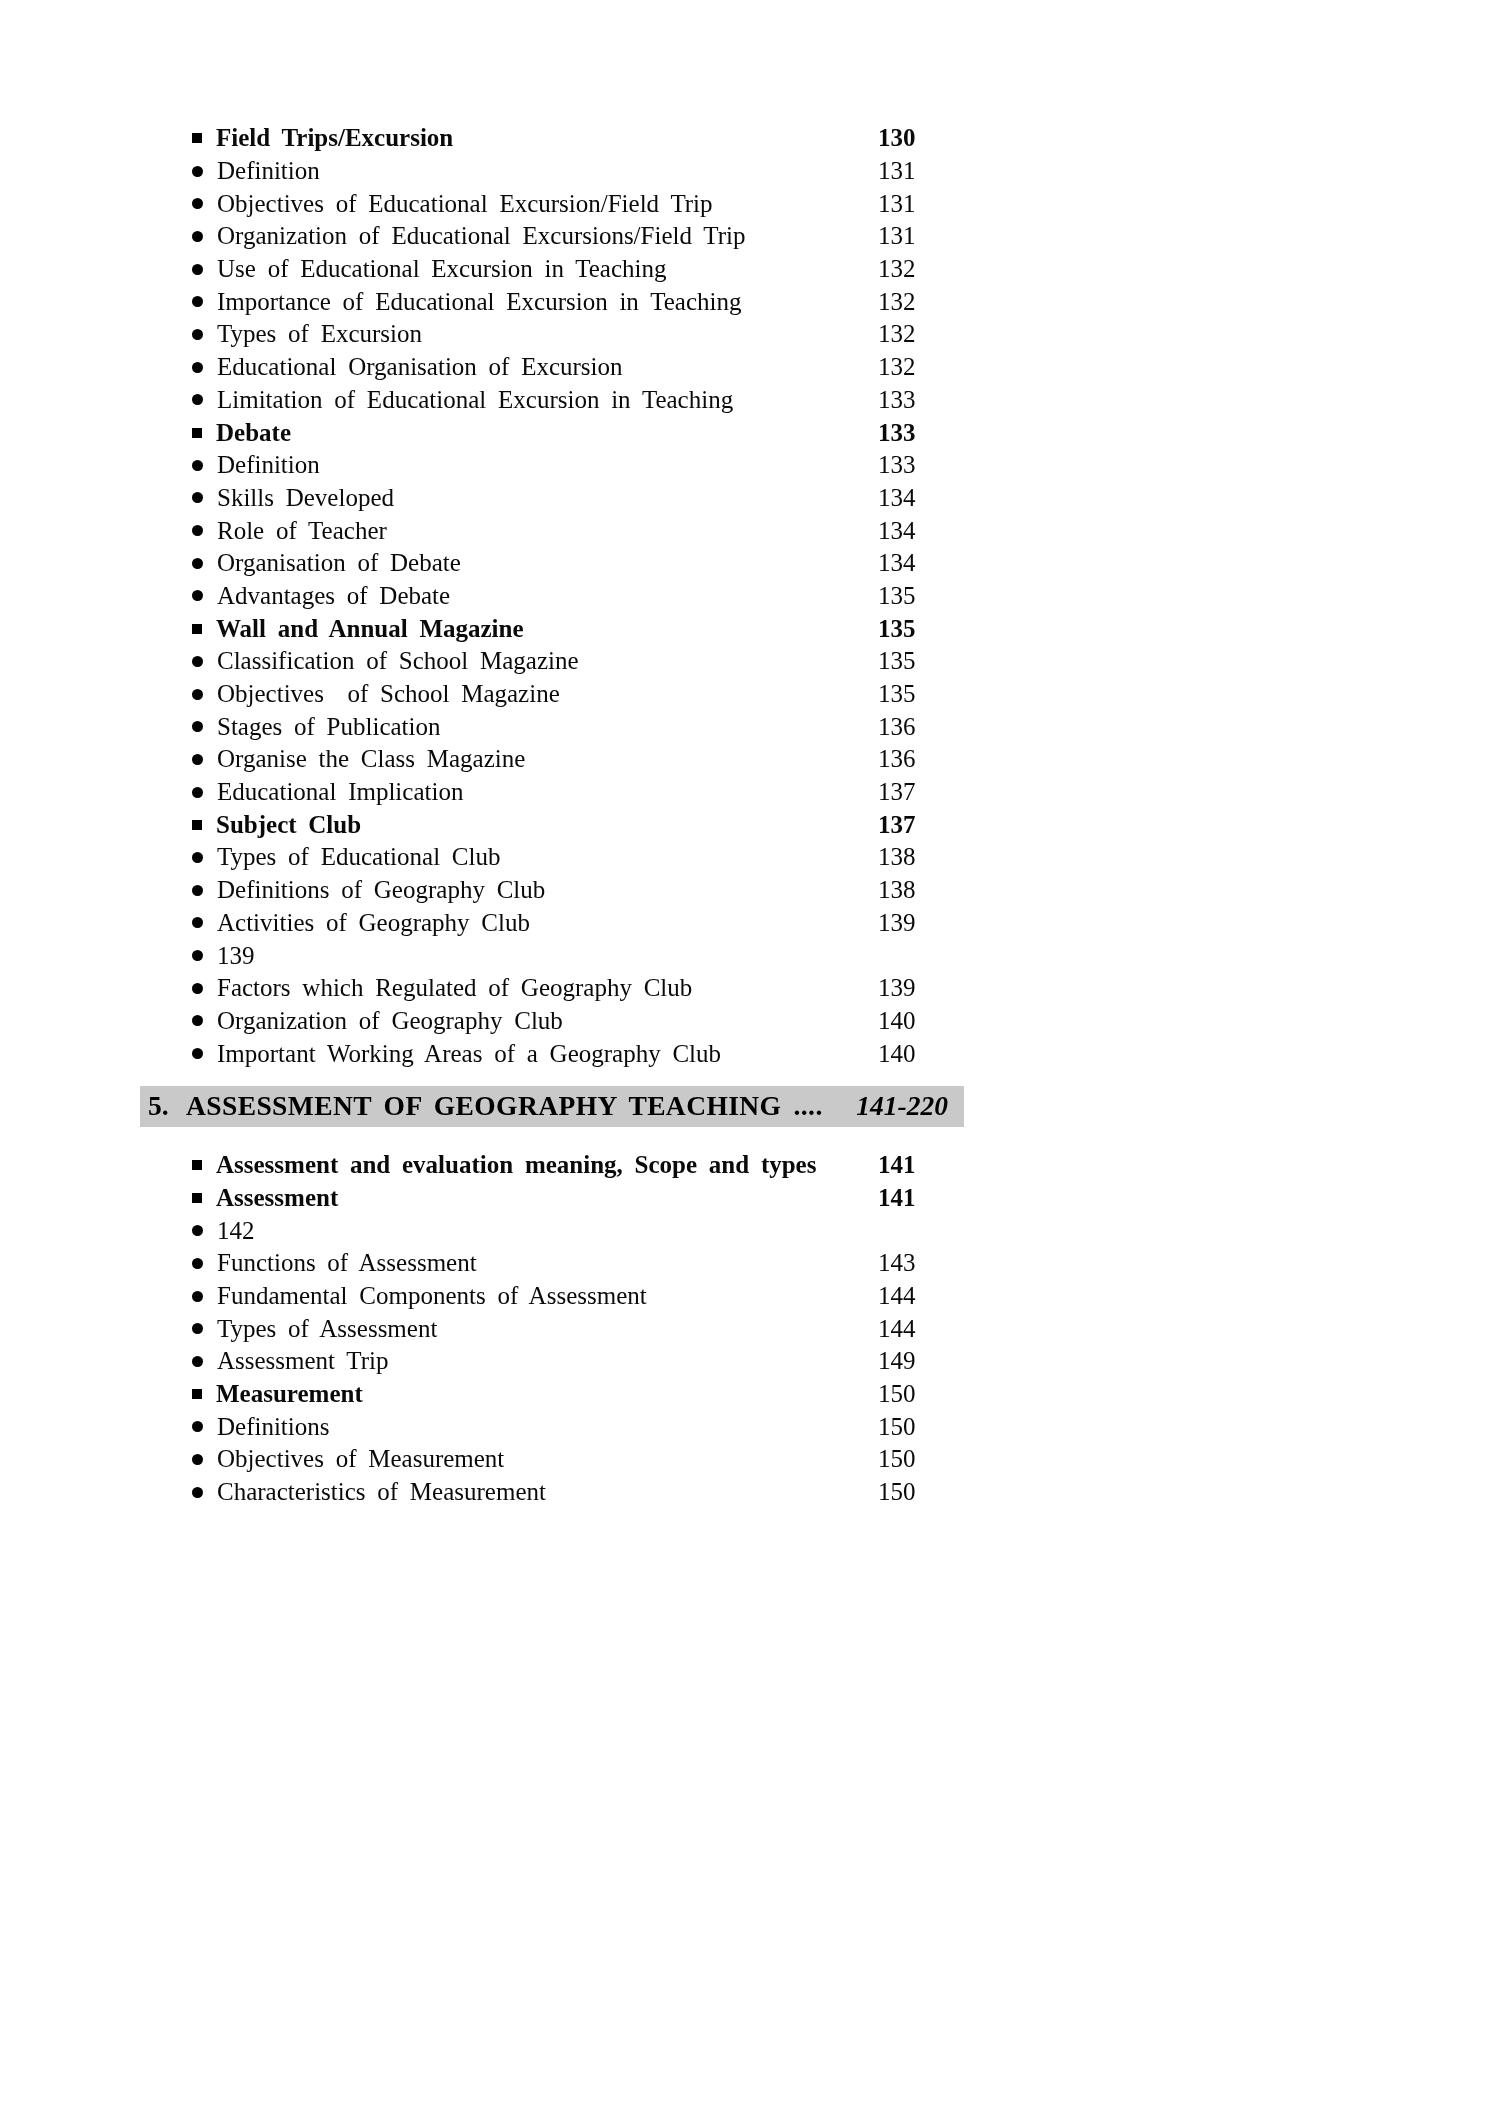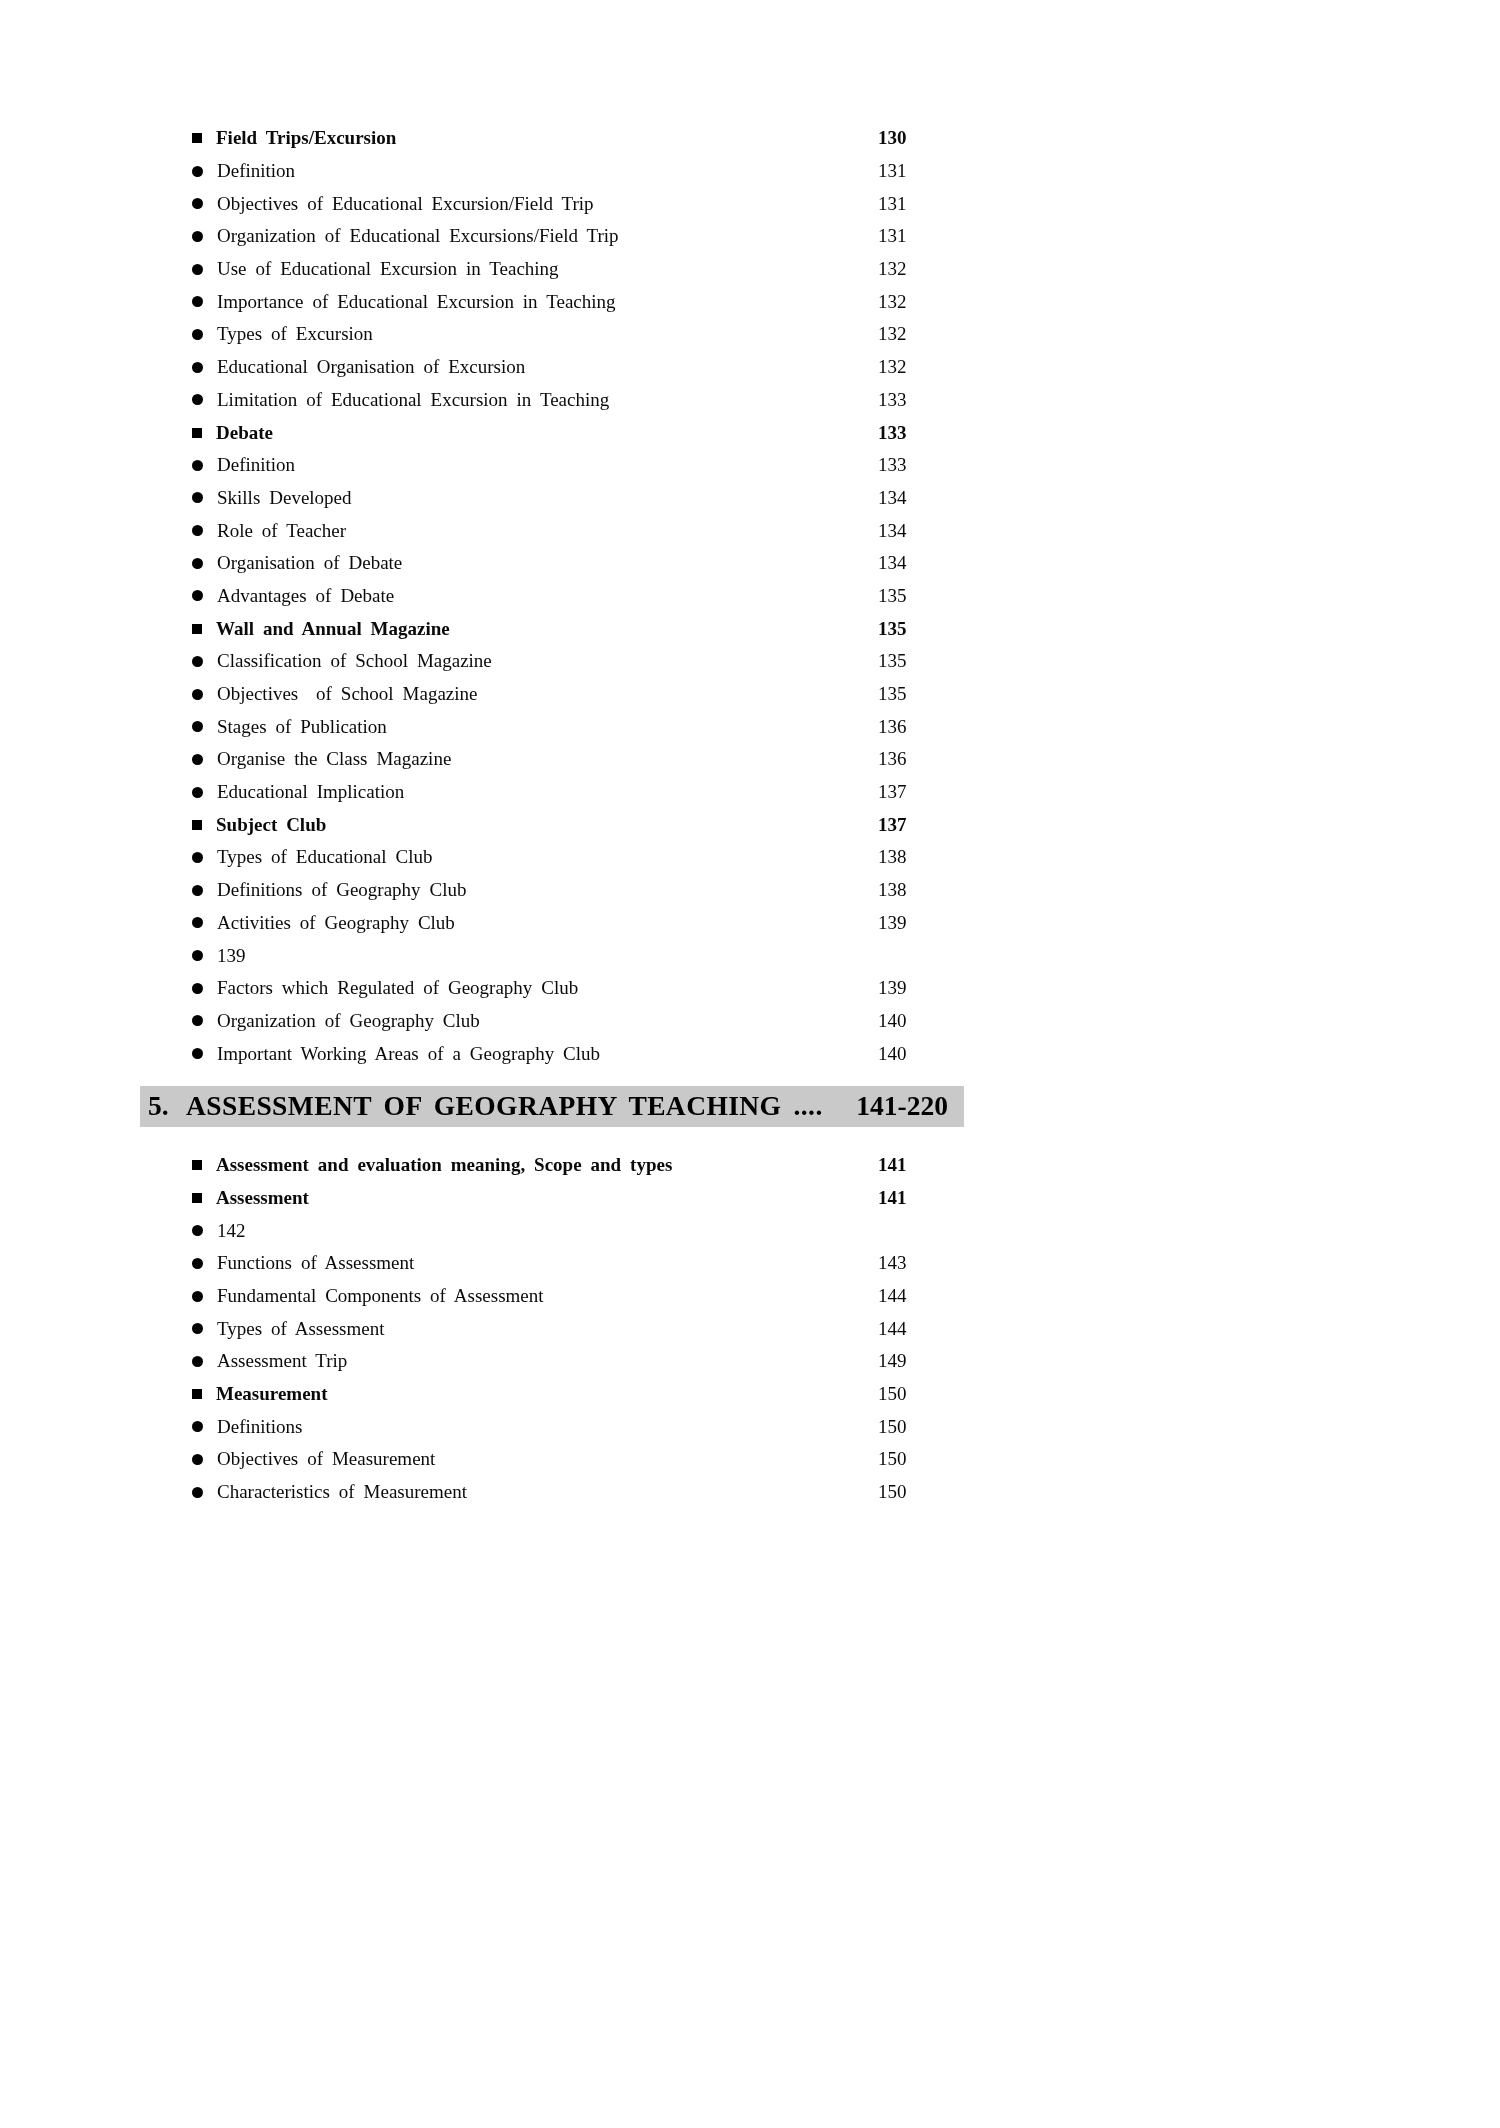--- a/index.html
+++ b/index.html
@@ -23,21 +23,21 @@
   .toc {
     position: absolute;
     top: 122px;
     left: 140px;
     width: 824px;
   }
   .row {
     display: flex;
     align-items: center;
     height: 32.7px;
-    font-size: 19px;
+    font-size: 25px;
     padding-right: 16px;
   }
   .row .bullet {
     flex: none;
     margin-left: 52px;
     margin-right: 14px;
     background: #000000;
   }
   .row .bullet.circle {
     width: 11px;
@@ -85,20 +85,21 @@
   .chapter-bar .chapter-title {
     flex: 1 1 auto;
     letter-spacing: 0.4px;
     word-spacing: 0.18em;
     white-space: pre;
     overflow: hidden;
   }
   .chapter-bar .chapter-pages {
     flex: none;
     text-align: center;
+    font-style: italic;
   }
 </style>
 </head>
 <body>
 
 <div class="page">
   <div class="toc" id="toc">
       <div class="row bold">
         <span class="bullet square"></span>
         <span class="label">Field Trips/Excursion</span>

